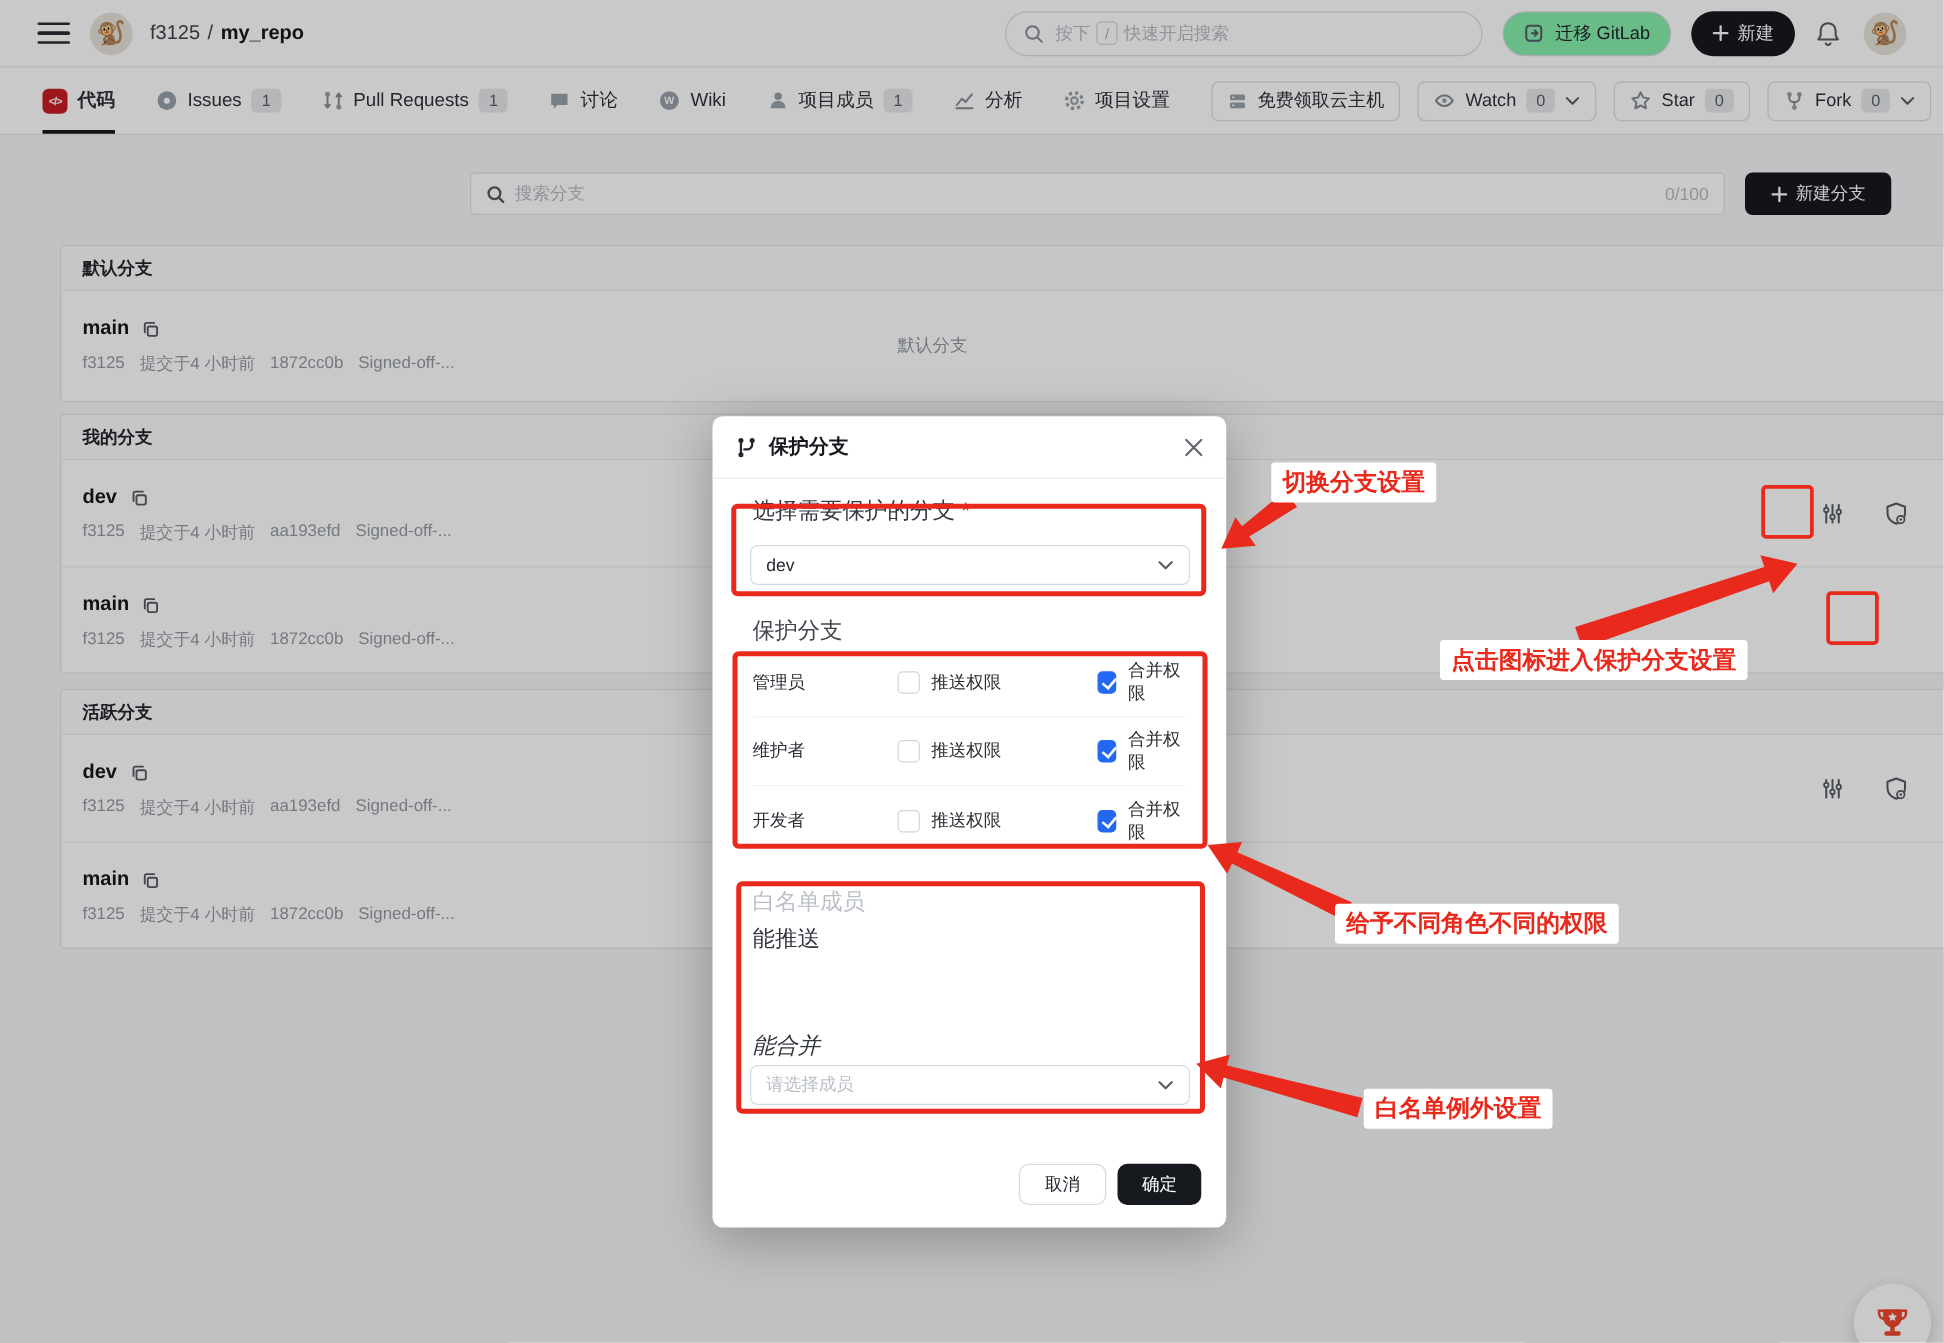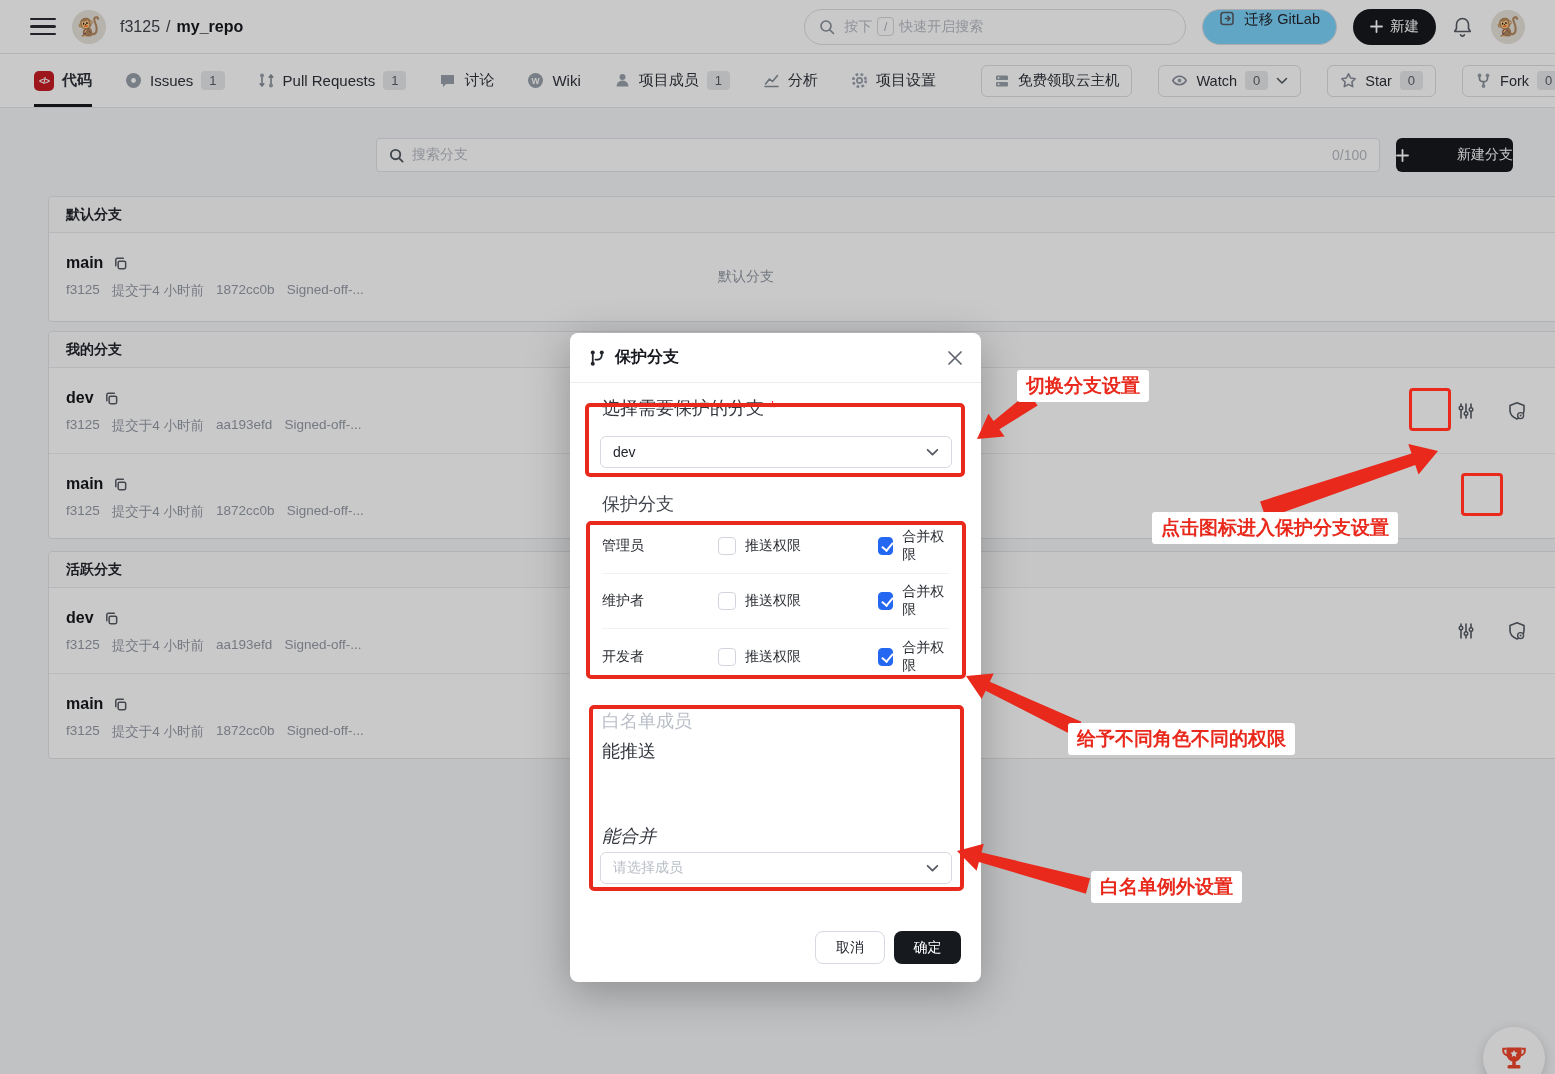--- a/index.html
+++ b/index.html
@@ -25,50 +25,50 @@
   .hamburger span { display:block; height:2.4px; background:#2a2d33; border-radius:2px; }
   .nav-avatar { width:34px; height:34px; border-radius:50%; background:#e7e2da; margin-left:16px;
                 display:flex; align-items:center; justify-content:center; font-size:19px; overflow:hidden; }
   .repo-title { margin-left:14px; font-size:16px; color:#40454d; display:flex; gap:6px; align-items:baseline; }
   .repo-title b { color:#16181d; }
   .nav-right { margin-left:auto; display:flex; align-items:center; gap:16px; }
   .nav-search { width:382px; height:36px; border:1px solid #dcdee3; border-radius:18px; background:#fff;
                 display:flex; align-items:center; padding:0 14px; gap:9px; color:#b7bbc3; font-size:14px; }
   .keycap { display:inline-flex; align-items:center; justify-content:center; width:17px; height:19px;
             border:1px solid #d4d7dc; border-radius:4px; font-size:12px; color:#a9adb6; margin:0 5px; }
-  .pill-btn { height:36px; border:1px solid #d9dbe0; border-radius:18px; background:#7dd3fc;
-              display:flex; gap:8px; padding:0 16px; font-size:14.5px; color:#23262c; cursor:pointer; }
+  .pill-btn { height:36px; border:1px solid #d9dbe0; border-radius:18px; background:#86efac;
+              display:flex; align-items:center; gap:8px; padding:0 16px; font-size:14.5px; color:#23262c; cursor:pointer; }
   .pill-dark { height:36px; border-radius:18px; background:#16191d; color:#fff; display:flex; align-items:center;
                gap:7px; padding:0 17px; font-size:14.5px; cursor:pointer; }
 
   
   .tabs { position:absolute; top:54px; left:0; right:0; height:54px; background:#fff;
           border-bottom:1px solid #e5e6e9; display:flex; align-items:center; padding:0 34px; }
   .tab { position:relative; height:100%; display:flex; align-items:center; gap:8px; font-size:15px;
          color:#2e323a; margin-right:33px; cursor:pointer; white-space:nowrap; }
   .tab.active { font-weight:bold; }
   .tab.active::after { content:""; position:absolute; left:0; right:0; bottom:0; height:3px; background:#16191d; }
   .badge { background:#e7e8eb; color:#5a5e66; font-size:13px; border-radius:4px; padding:1px 8px; line-height:17px; }
   .code-ico { width:20px; height:20px; border-radius:5px; background:#c71d23; color:#fff; font-size:9px; font-weight:bold;
               display:flex; align-items:center; justify-content:center; letter-spacing:-1px; }
   .tabs-right { margin-left:auto; display:flex; align-items:center; gap:14px; }
   .tbtn { height:32px; border:1px solid #dcdee3; border-radius:6px; background:#fff; display:flex;
-          align-items:center; gap:8px; padding:0 12px; font-size:14.5px; color:#2e323a; cursor:pointer; white-space:nowrap;margin-left:12px; }
+          align-items:center; gap:8px; padding:0 12px; font-size:14.5px; color:#2e323a; cursor:pointer; white-space:nowrap; }
 
   
   .seg { position:absolute; top:138px; left:40px; height:34px; background:#eef0f3; border-radius:6px;
          display:flex; align-items:center; padding:0 3px; gap:2px; }
   .seg-item { padding:5px 17px; font-size:14px; color:#878d98; border-radius:5px; cursor:pointer; }
   .seg-item.active { background:#fff; color:#1c1f26; border:1px solid #e2e4e8; padding:4px 16px; }
   .branch-search { position:absolute; top:138px; left:376px; width:1004px; height:34px; background:#fff;
                    border:1px solid #e0e2e6; border-radius:4px; display:flex; align-items:center; padding:0 12px; gap:8px; }
   .branch-search .ph { color:#b7bbc3; font-size:14px; flex:1; }
   .branch-search .cnt { color:#b7bbc3; font-size:14px; }
   .new-branch { position:absolute; top:138px; left:1396px; width:117px; height:34px; background:#16191d; color:#fff;
-                border-radius:6px; display:flex; align-items:center; justify-content:space-between; gap:7px; font-size:14px; cursor:pointer; }
+                border-radius:6px; display:flex; align-items:center; justify-content:center; gap:7px; font-size:14px; cursor:pointer; }
 
   
   .card { position:absolute; left:48px; width:1555px; background:#fff; border:1px solid #e3e4e8; border-radius:4px; }
   .card-h { height:36px; display:flex; align-items:center; padding:0 17px; font-size:14px; font-weight:bold;
             color:#23262c; background:#fbfbfc; border-bottom:1px solid #e9eaed; border-radius:4px 4px 0 0; }
   .brow { position:relative; height:85px; }
   .brow.tall { height:88px; }
   .brow + .brow { border-top:1px solid #edeef1; }
   .bname-line { position:absolute; left:17px; top:21px; display:flex; align-items:center; gap:10px; }
   .bname { font-size:16px; font-weight:bold; color:#16181d; cursor:pointer; }

